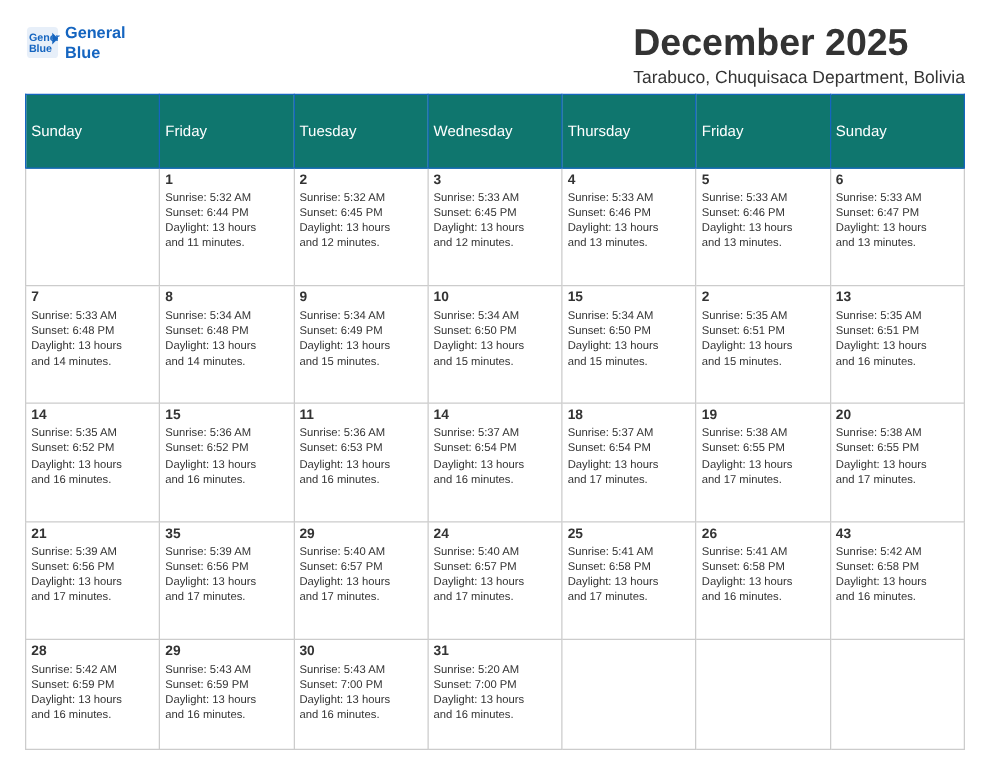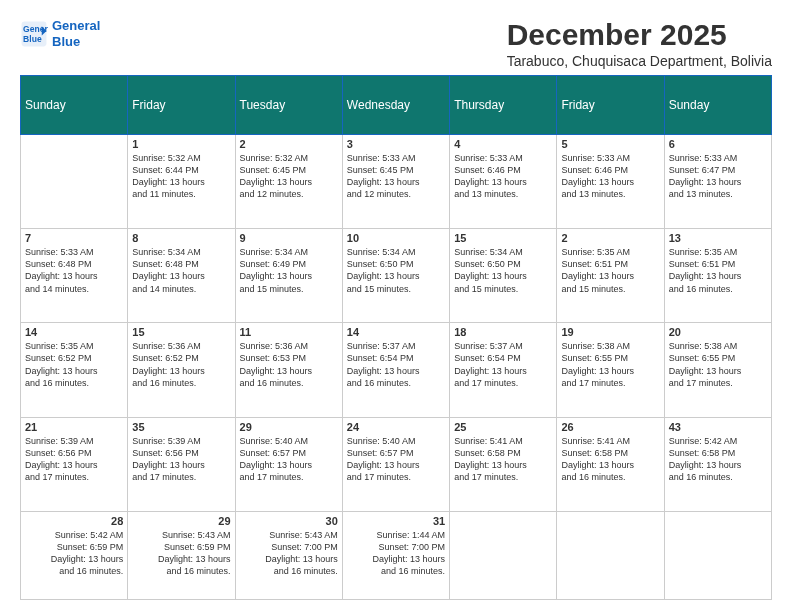--- a/index.html
+++ b/index.html
@@ -88,21 +88,20 @@
     .cell-text {
       font-size: 9px;
       line-height: 1.35;
       color: #333;
     }
     .empty-cell {
       background: #fff;
     }
     tr:last-child td {
       height: 75px;
-      text-align: right;
     }
   </style>
 </head>
 <body>
 
 <div class="page">
   <div class="header">
     <div class="logo">
       <svg class="logo-icon" viewBox="0 0 36 36">
         <rect x="2" y="2" width="32" height="32" rx="4" fill="#1565c0" opacity="0.1"></rect>
@@ -351,21 +350,21 @@
           </td>
           <td>
             <span class="day-num">30</span>
             <div class="cell-text" style="white-space: pre-line;">Sunrise: 5:43 AM
 Sunset: 7:00 PM
 Daylight: 13 hours
 and 16 minutes.</div>
           </td>
           <td>
             <span class="day-num">31</span>
-            <div class="cell-text" style="white-space: pre-line;">Sunrise: 1:44 AM
+            <div class="cell-text" style="white-space: pre-line;">Sunrise: 5:20 AM
 Sunset: 7:00 PM
 Daylight: 13 hours
 and 16 minutes.</div>
           </td>
           <td class="empty-cell"></td>
           <td class="empty-cell"></td>
           <td class="empty-cell"></td>
         </tr>
       </tbody>
   </table>

